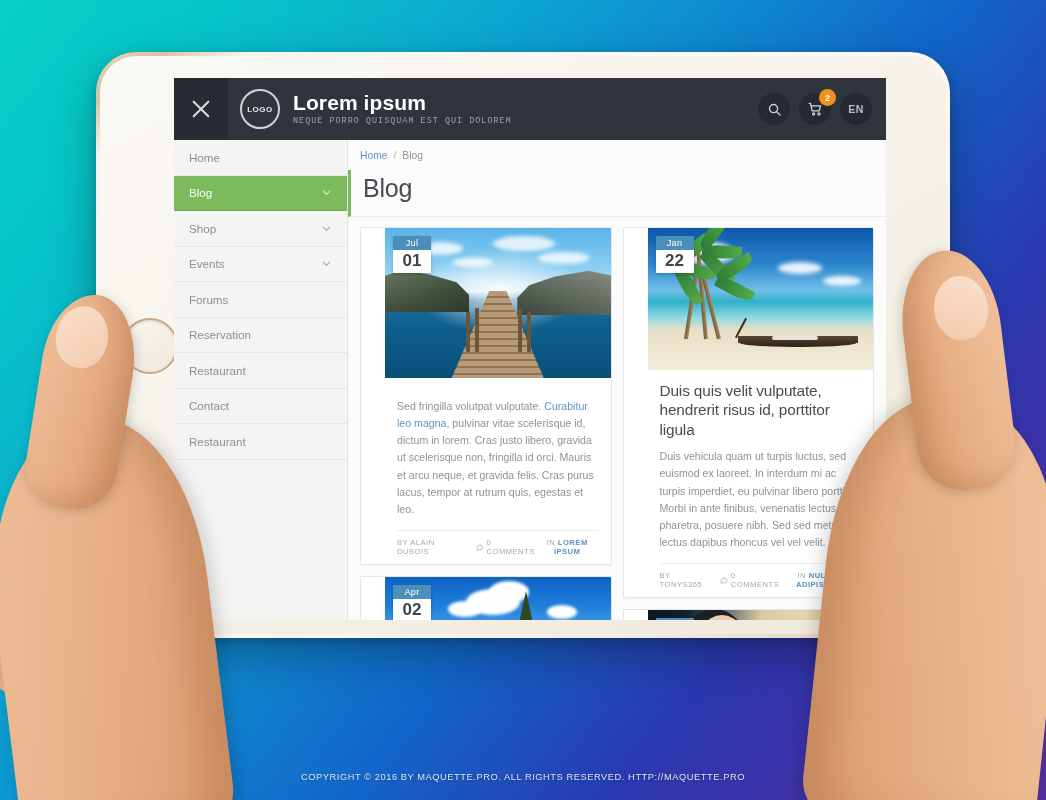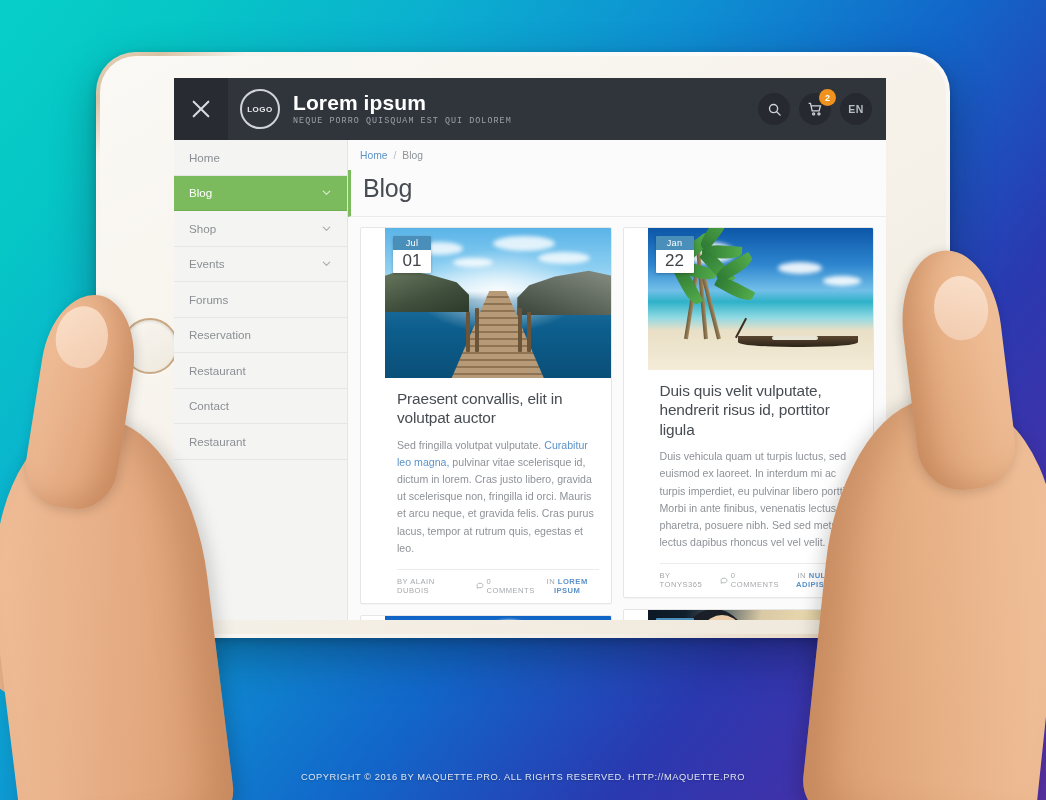--- a/index.html
+++ b/index.html
@@ -170,21 +170,21 @@
   .card-media.short { height: 66px; }
   .date-badge {
     position:absolute; left: 8px; top: 8px; width: 38px; z-index:3;
     box-shadow: 0 1px 3px rgba(0,0,0,.25); border-radius:1px; overflow:hidden;
   }
   .date-badge .m {
     background:#4a8fba; color:#fff; font-size:9.2px; text-align:center;
     padding: 1.5px 0 2px 0; letter-spacing:.2px;
   }
   .date-badge .d {
-    background:#fff; color:#3f444a; font-size:17px; font-weight:400;
+    background:#fff; color:#3f444a; font-size:17px; font-weight:700;
     text-align:center; padding: 2px 0 4px 0; line-height:1;
   }
   .card-body { padding: 11px 12px 0 12px; }
   .card-title {
     font-size: 15.4px; line-height:1.26; color:#474c52; font-weight:400;
     letter-spacing:-.15px;
   }
   .card-text {
     margin-top: 9px; font-size: 10.6px; line-height:1.62; color:#8e9297;
   }
@@ -419,21 +419,20 @@
                       <div class="pier-post" style="left:40%;top:53%;height:44px;"></div>
                       <div class="pier-post" style="left:59%;top:53%;height:44px;"></div>
                       <div class="pier-post" style="left:63%;top:56%;height:40px;"></div>
                     </div>
                     <div class="date-badge">
                       <div class="m">Jul</div>
                       <div class="d">01</div>
                     </div>
                   </div>
                   <div class="card-body">
-                    <h2 class="card-title">Praesent convallis, elit in volutpat auctor</h2>
                     <p class="card-text"><span>Sed fringilla volutpat vulputate. </span><span class="inline-link">Curabitur leo magna,</span><span> pulvinar vitae scelerisque id, dictum in lorem. Cras justo libero, gravida ut scelerisque non, fringilla id orci. Mauris et arcu neque, et gravida felis. Cras purus lacus, tempor at rutrum quis, egestas et leo.</span></p>
                   </div>
                   <div class="card-meta">
                     <span class="meta-author">BY ALAIN DUBOIS</span>
                     <span class="meta-comments">
                       <svg viewBox="0 0 24 24" fill="none" stroke="#a4a8ac" stroke-width="2.4">
                         <path d="M21 12c0 4-4 7-9 7-1.2 0-2.4-.2-3.4-.5L3 20l1.6-3.8C3.6 15 3 13.6 3 12c0-4 4-7 9-7s9 3 9 7z"></path>
                       </svg>
                       <span>0 COMMENTS</span>
                     </span>

